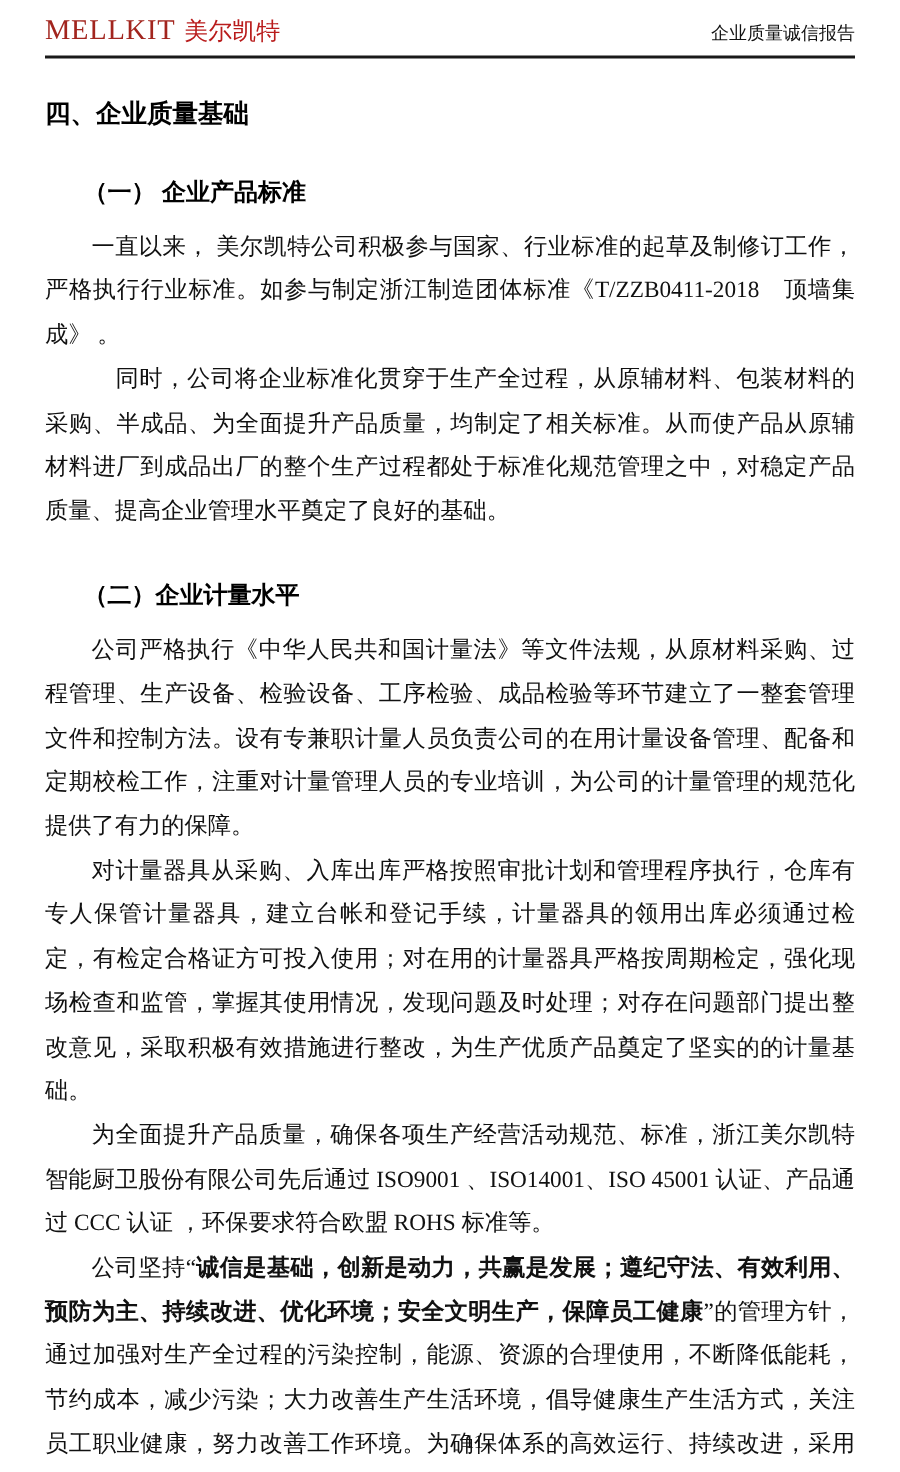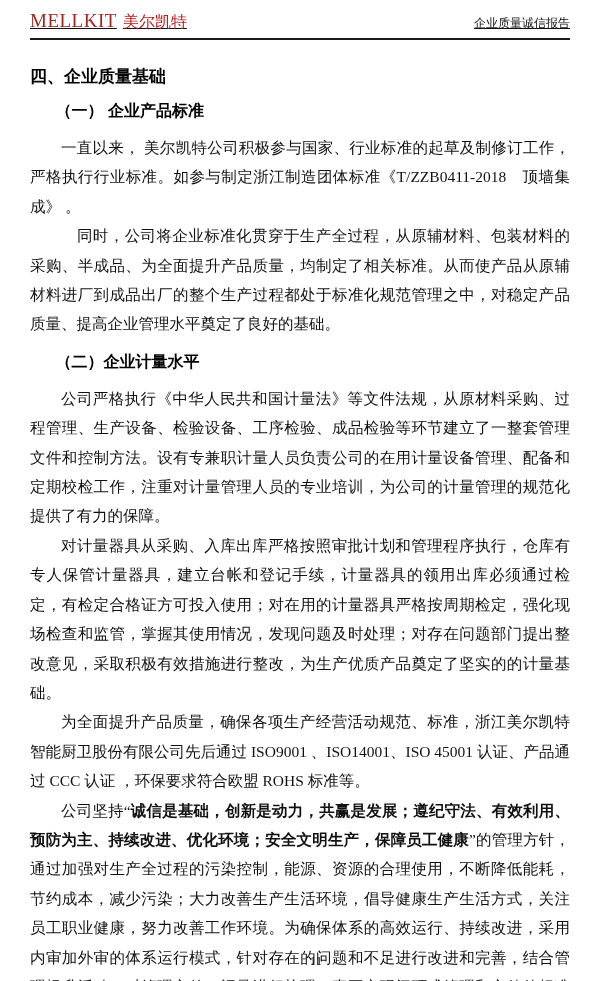--- a/index.html
+++ b/index.html
@@ -14,21 +14,20 @@
     font-family: "Liberation Serif", "DejaVu Serif", serif;
     color: #111111;
     overflow: hidden;
   }
   .page-header {
     display: flex;
     justify-content: space-between;
     align-items: baseline;
     border-bottom: 2px solid #1a1a1a;
     padding-bottom: 5px;
-    text-decoration: underline;
   }
   .logo { display: flex; align-items: baseline; gap: 6px; }
   .logo-en {
     font-family: "Liberation Serif", "DejaVu Serif", serif;
     font-size: 19px;
     letter-spacing: 0.5px;
     color: #A2251E;
   }
   .logo-cn { font-size: 16px; color: #b91c1c; }
   .header-report-title { font-size: 12px; color: #111111; }
@@ -38,21 +37,21 @@
     font-family: "Liberation Sans", "DejaVu Sans", sans-serif;
     font-weight: bold;
     font-size: 17px;
     margin: 25px 0 0 0;
     color: #000000;
   }
   .sub-heading {
     font-family: "Liberation Sans", "DejaVu Sans", sans-serif;
     font-weight: bold;
     font-size: 16px;
-    margin: 13px 0 11px 0;
+    margin: 31px 0 11px 0;
     padding-left: 1.6em;
     color: #000000;
   }
   .sub-heading.extra-gap { margin-top: 24px; }
   .para {
     margin: 0;
     font-size: 15.5px;
     line-height: 29.4px;
     text-align: justify;
     text-indent: 2em;

